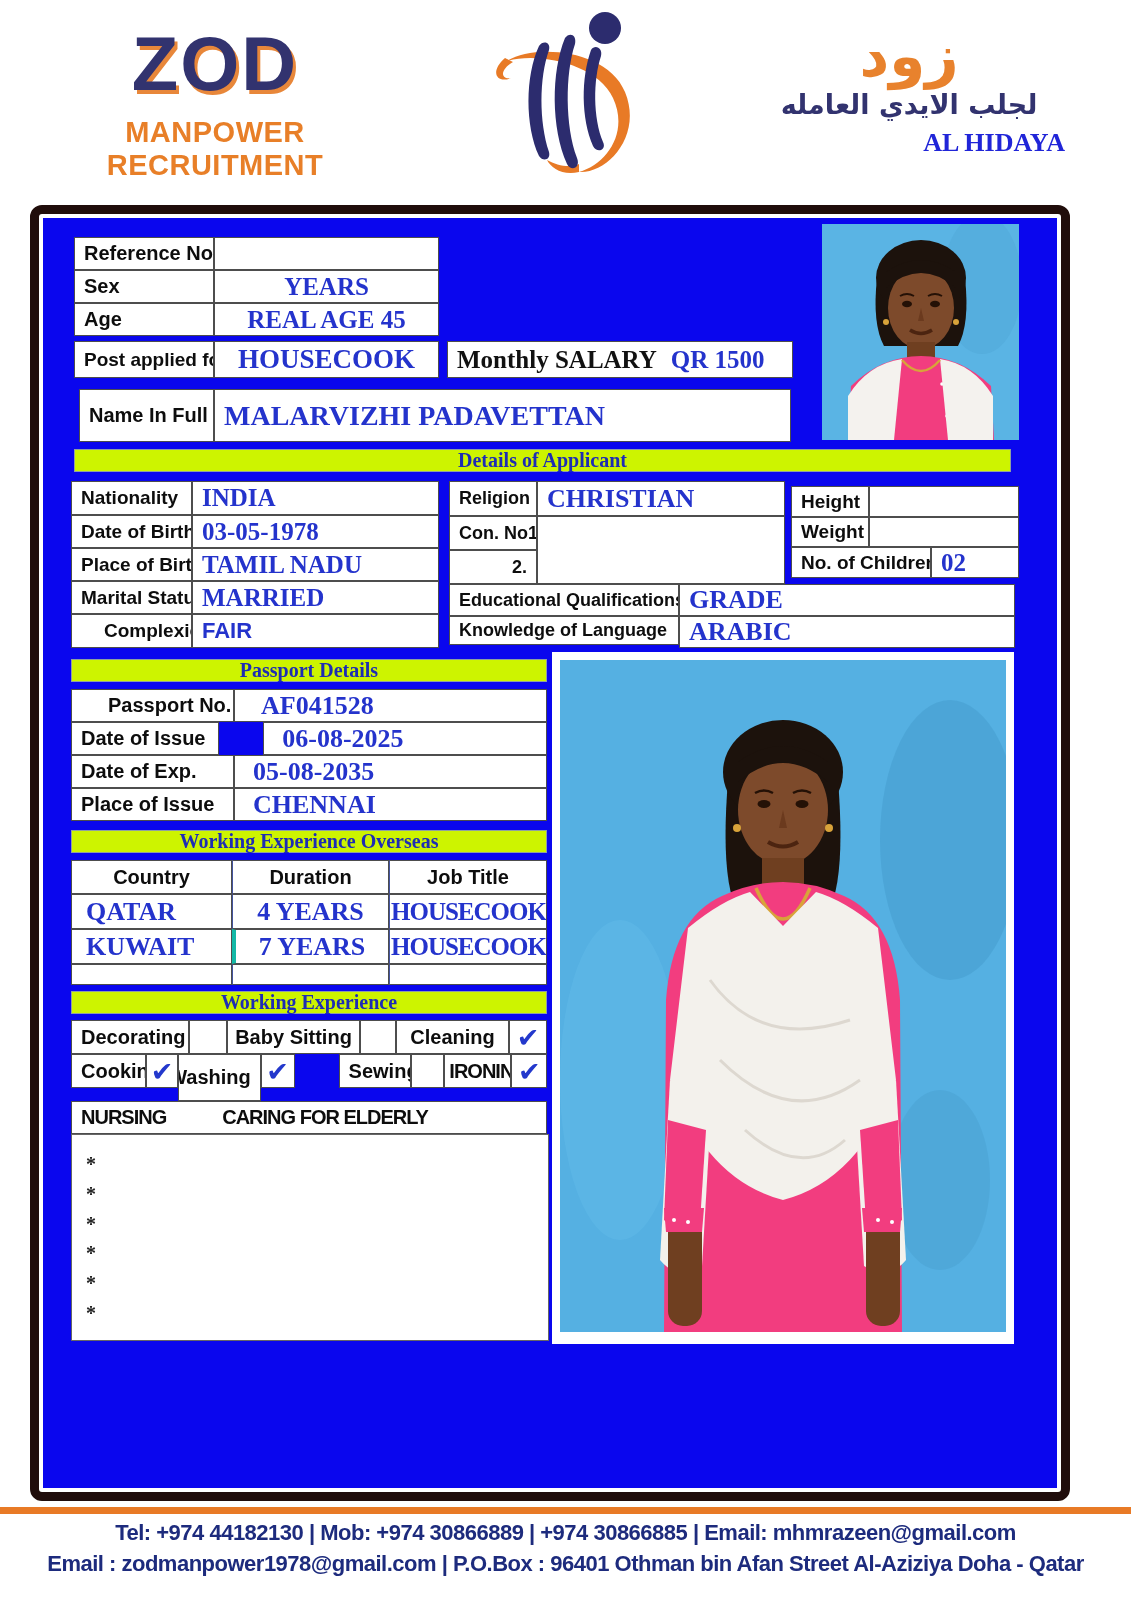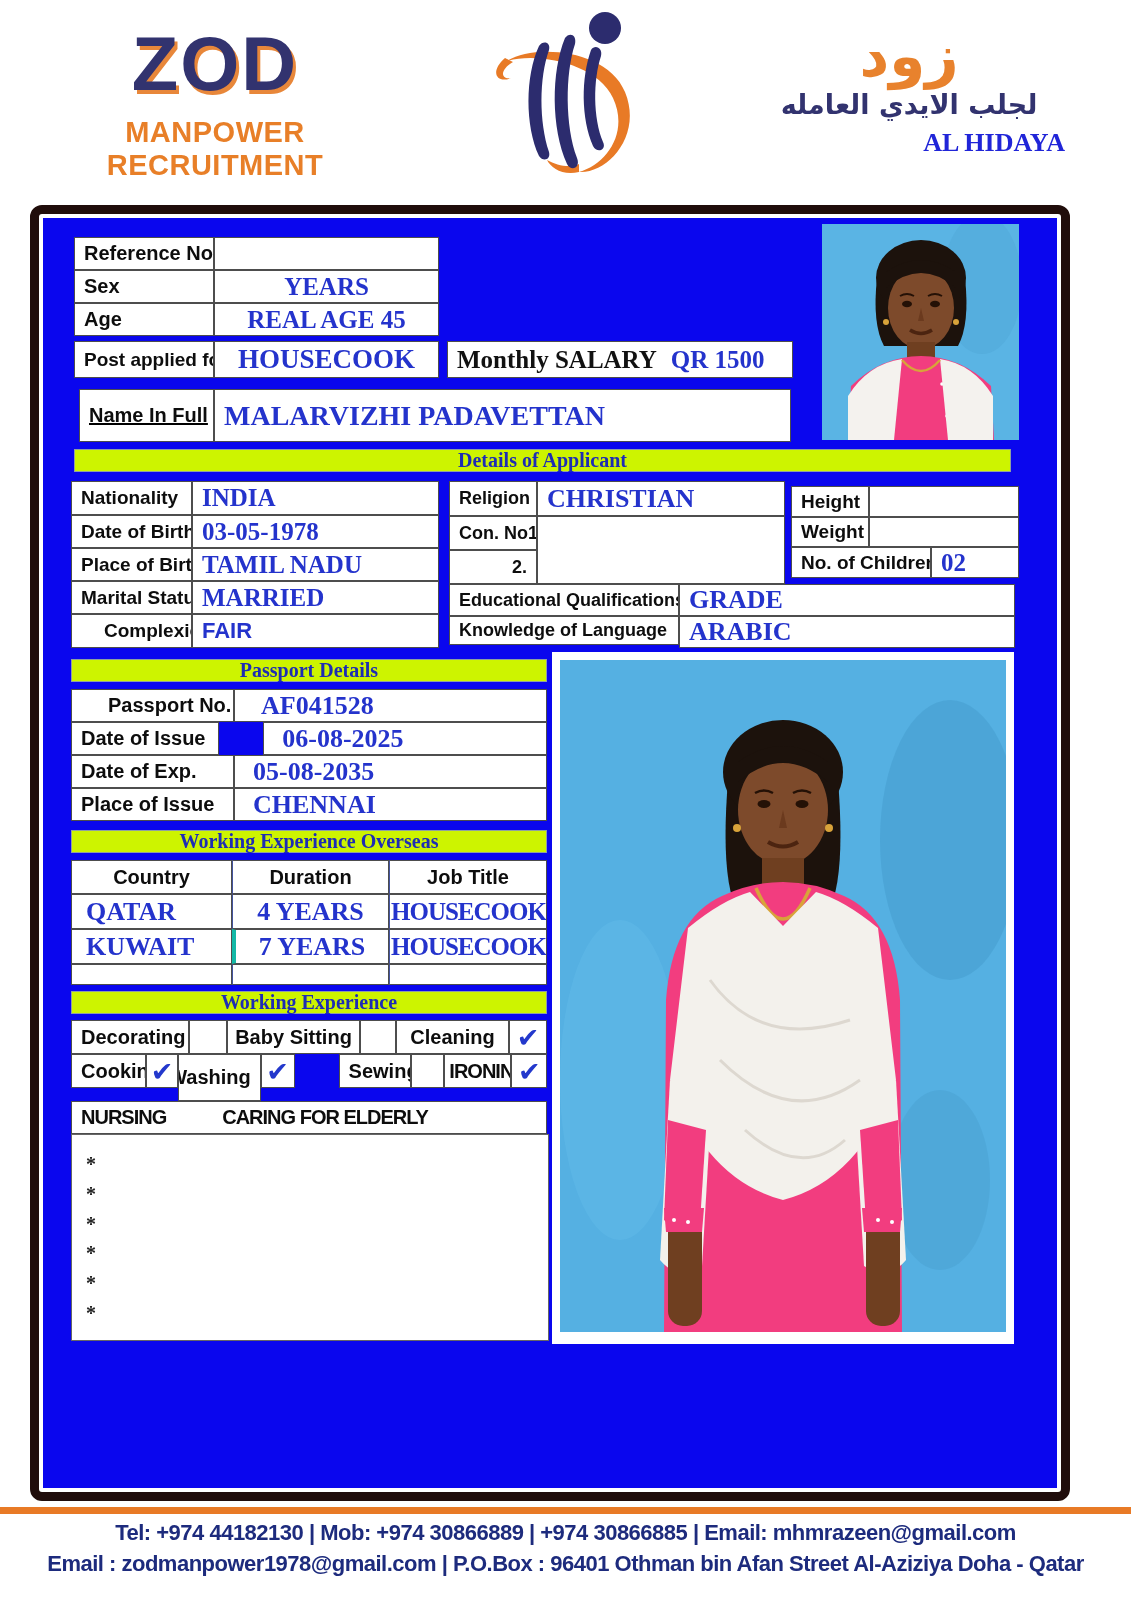--- a/index.html
+++ b/index.html
@@ -129,21 +129,21 @@
           <span class="val" style="font-size:27px;">HOUSECOOK</span>
         </div>
       <div style="width:8px;"></div>
       <div class="cell" style="width:346px; height:37px; gap:14px;">
         <span class="val" style="color:#111;">Monthly SALARY</span>
         <span class="val">QR 1500</span>
       </div>
     </div>
 
     <div class="abs trow" style="left:36px; top:171px;">
-      <div class="cell" style="width:135px; height:53px;text-decoration:underline;">
+      <div class="cell" style="width:135px; height:53px;">
           <span class="lbl">Name In Full</span>
         </div>
       <div class="cell" style="width:577px; height:53px;">
           <span class="val" style="font-size:28px;">MALARVIZHI PADAVETTAN</span>
         </div>
     </div>
 
     <div class="photo-frame-small">
       <svg viewBox="0 0 197 216" xmlns="http://www.w3.org/2000/svg">
         <rect width="197" height="216" fill="#5ab4e4"></rect>

